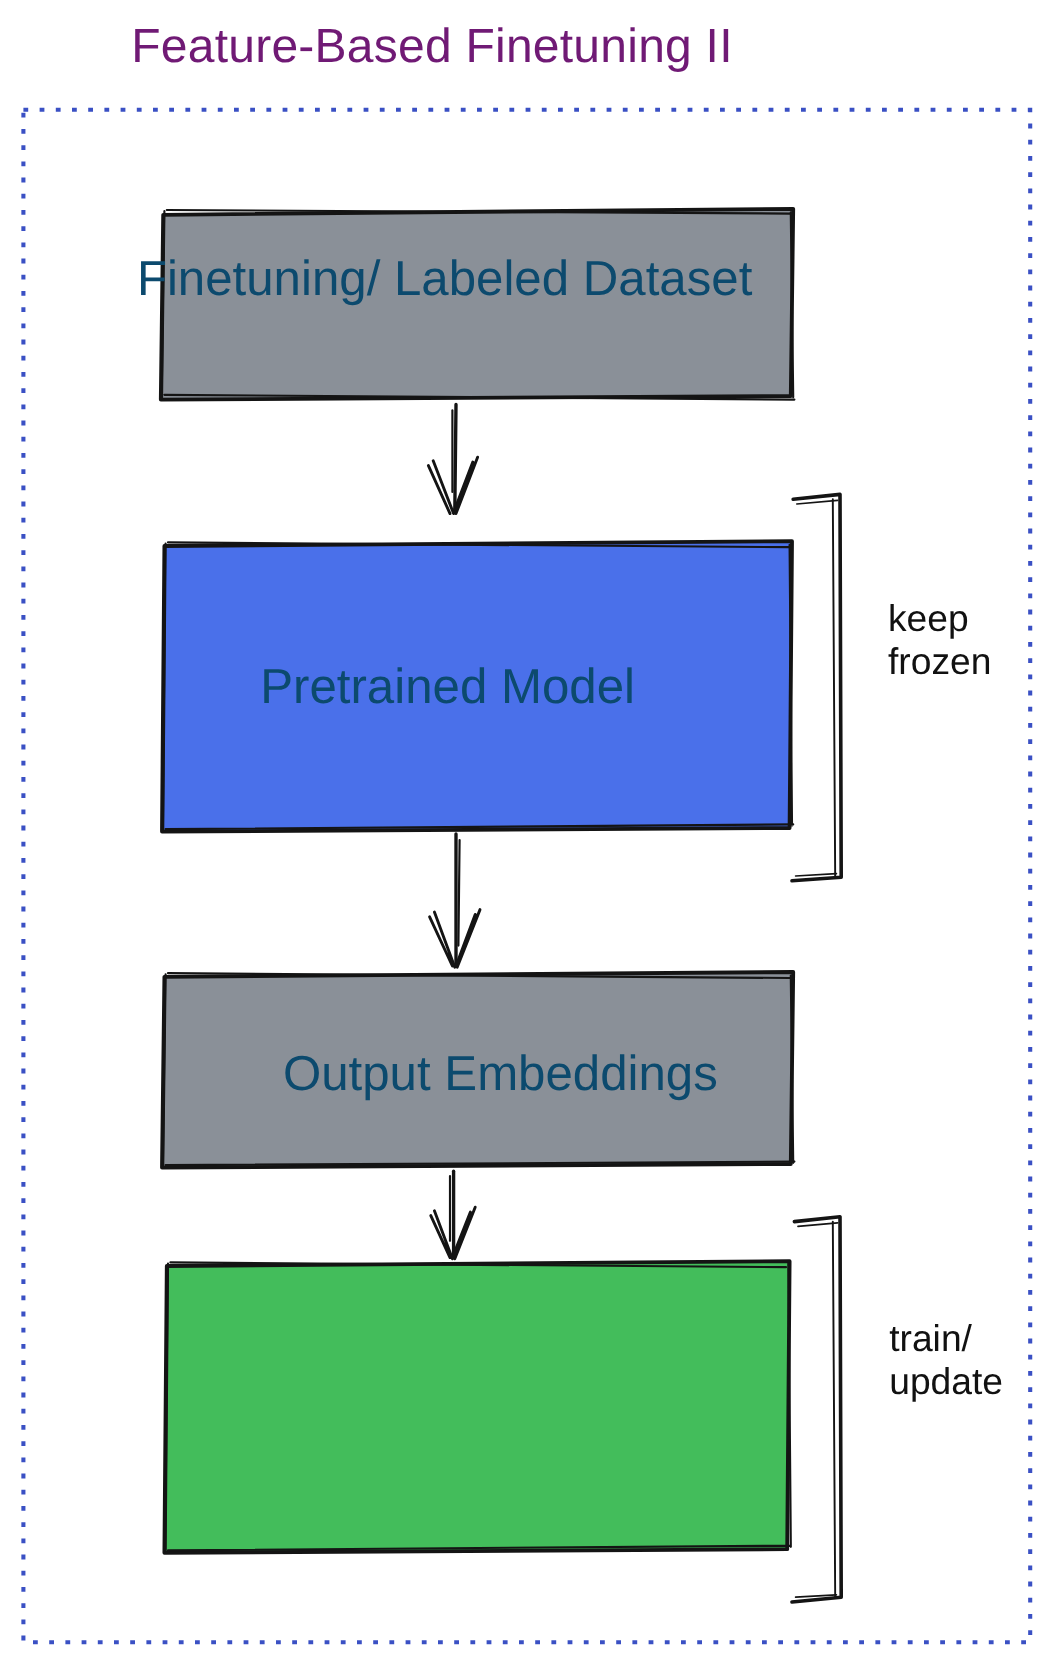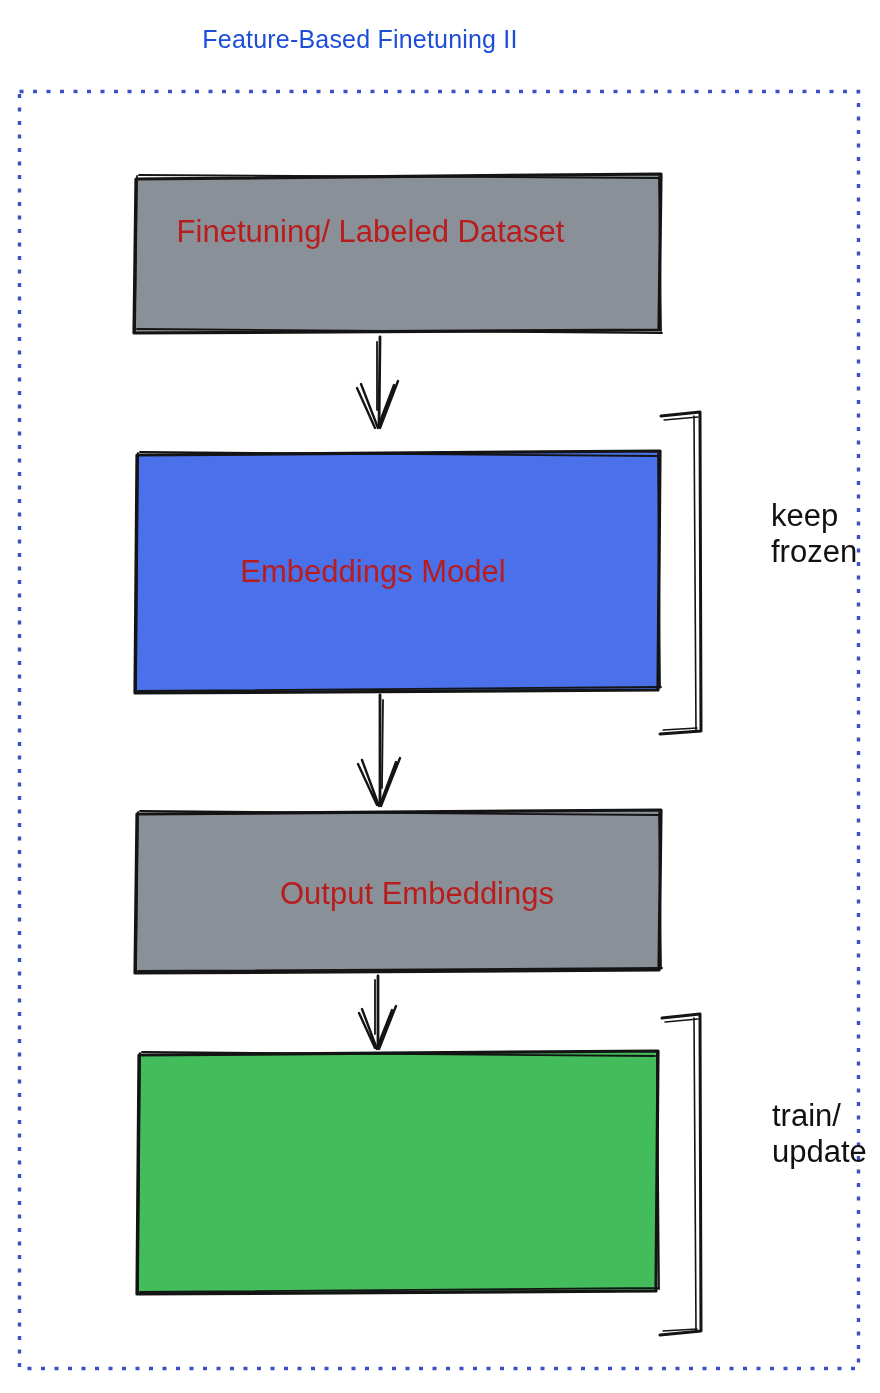--- a/index.html
+++ b/index.html
@@ -7,51 +7,50 @@
     position:relative;
     width:880px;height:1393px;
     background:#ffffff;
     font-family:"Liberation Sans", sans-serif;
     overflow:hidden;
   }
   .title{
     position:absolute;
     left:0; top:22px; width:720px;
     text-align:center;
-    font-size:25px;
+    font-size:40px;
     line-height:34px;
-    color:#1d4ed8;
+    color:#701a75;
     letter-spacing:0.2px;
   }
   svg.canvas{
     position:absolute;
     left:0; top:0;
   }
   .box-label{
     position:absolute;
     display:flex;
     align-items:center;
     justify-content:center;
-    font-size:31px;
-    color:#b91c1c;
+    font-size:41px;
+    color:#0c4a6e;
     pointer-events:none;
   }
   .box-label > span{display:inline-block;}
   .box-label.b1 > span{transform:translate(-27px,-22px);}
   .box-label.b2 > span{transform:translate(-25px,0);}
   .box-label.b3 > span{transform:translate(-9px,2px);}
   .box-label.b4 > span{transform:translate(-26px,0);}
   .side-label{
     position:absolute;
     font-size:31px;
     line-height:36px;
     color:#111111;
     white-space:pre-line;
     pointer-events:none;
-    margin-left:31px;
   }
   .side-label.keep{left:740px; top:498px;}
   .side-label.train{left:741px; top:1098px;}
 </style>
 </head>
 <body>
 
 <div class="page">
 
   <div class="title">Feature-Based Finetuning II</div>
@@ -112,21 +111,21 @@
       <path d="M694 1018 L696 1331" stroke-width="1.6"></path>
       <path d="M665 1022 L698 1019 M663 1331 L697 1329" stroke-width="1.4"></path>
     </g>
   </svg>
 
   <div class="box-label b1" style="left:135px; top:175px; width:525px; height:158px;">
     <span>Finetuning/ Labeled Dataset</span>
   </div>
 
   <div class="box-label b2" style="left:136px; top:452px; width:524px; height:240px;">
-    <span>Embeddings Model</span>
+    <span>Pretrained Model</span>
   </div>
 
   <div class="box-label b3" style="left:136px; top:812px; width:526px; height:160px;margin-left:27px;">
     <span>Output Embeddings</span>
   </div>
 
 
   <div class="side-label keep">keep
 frozen</div>
 

